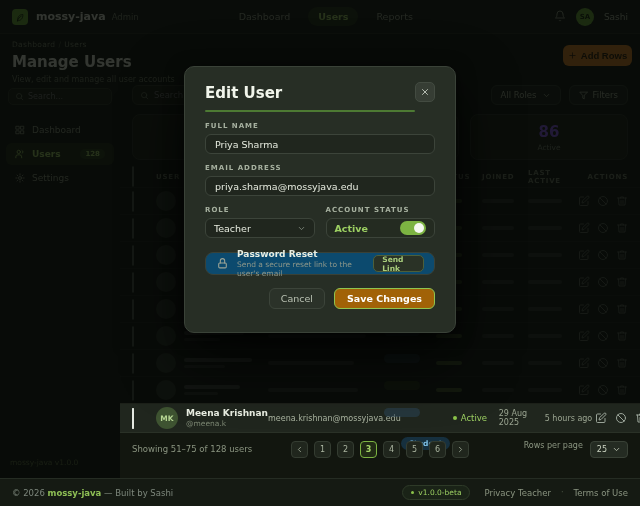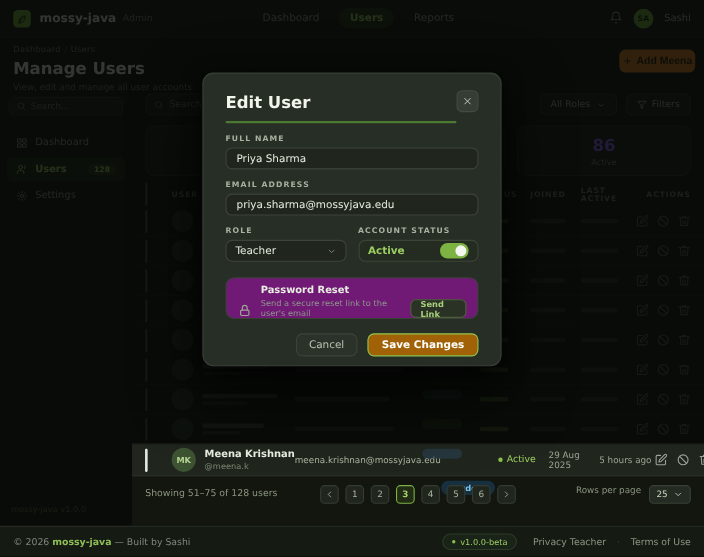--- a/index.html
+++ b/index.html
@@ -140,22 +140,22 @@
   .col { flex:1; }
   .select-ctl { margin-top:4px; height:20px; background:#20261e; border:1px solid #3c443a; border-radius:6px;
     display:flex; align-items:center; padding:0 8px; color:#e6ebdf; font-size:9.5px; cursor:pointer; }
   .select-ctl .chev { margin-left:auto; color:#8d978a; display:flex; }
   .status-ctl { margin-top:4px; height:20px; background:#242b21; border:1px solid #3c443a; border-radius:6px;
     display:flex; align-items:center; padding:0 8px; }
   .status-text { color:#9ccf62; font-size:9.5px; font-weight:bold; }
   .toggle { margin-left:auto; width:26px; height:14px; border-radius:7px; background:#7cb342;
     position:relative; cursor:pointer; }
   .knob { position:absolute; right:2px; top:2px; width:10px; height:10px; border-radius:50%; background:#f4f7f0; }
-  .reset-box { margin-top:14px; border:1px solid #394137; background:#701a75; border-radius:8px;
-    height:38px; display:flex; align-items:flex-end; padding:0 10px; gap:8px; }
+  .reset-box { margin-top:14px; border:1px solid #394137; background:#0c4a6e; border-radius:8px;
+    height:23px; display:flex; align-items:center; padding:0 10px; gap:8px; }
   .lock { color:#9aa395; display:flex; }
   .reset-title { font-size:9px; font-weight:bold; color:#e9eee2; line-height:1.3; }
   .reset-desc { font-size:7.5px; color:#8d978a; }
   .send-link-btn { margin-left:auto; height:17px; padding:0 8px; background:#2a3226; border:1px solid #4d5f3a;
     border-radius:5px; color:#a9cf7d; font-size:7.5px; font-weight:bold; display:flex; align-items:center; cursor:pointer; }
   .modal-actions { display:flex; justify-content:flex-end; gap:9px; margin-top:13px; }
   .cancel-btn { height:21px; padding:0 11px; background:#2b3229; border:1px solid #3c443a; border-radius:6px;
     color:#b9c1b2; font-size:9.5px; display:flex; align-items:center; cursor:pointer; }
   .save-btn { height:21px; padding:0 12px; background:#a16207; border:1px solid #8fc450; border-radius:6px;
     color:#ffffff; font-size:9.5px; font-weight:bold; display:flex; align-items:center; cursor:pointer; }
@@ -196,21 +196,21 @@
     <div class="page-title">Manage Users</div>
     <div class="page-sub">View, edit and manage all user accounts</div>
   </div>
   <button class="add-user-btn">
     <span style="display:flex">
         <svg width="9" height="9" viewBox="0 0 24 24" fill="none" stroke="currentColor" stroke-width="2" stroke-linecap="round" stroke-linejoin="round">
           <line x1="12" y1="5" x2="12" y2="19"></line>
           <line x1="5" y1="12" x2="19" y2="12"></line>
         </svg>
       </span>
-    <span>Add Meena</span>
+    <span>Add Rows</span>
   </button>
 
   <div class="sidebar">
     <div class="side-search">
       <span style="display:flex" id="side-search-icon">
           <svg width="9" height="9" viewBox="0 0 24 24" fill="none" stroke="currentColor" stroke-width="2" stroke-linecap="round" stroke-linejoin="round">
             <circle cx="11" cy="11" r="7"></circle>
             <line x1="16.5" y1="16.5" x2="21" y2="21"></line>
           </svg>
         </span>

